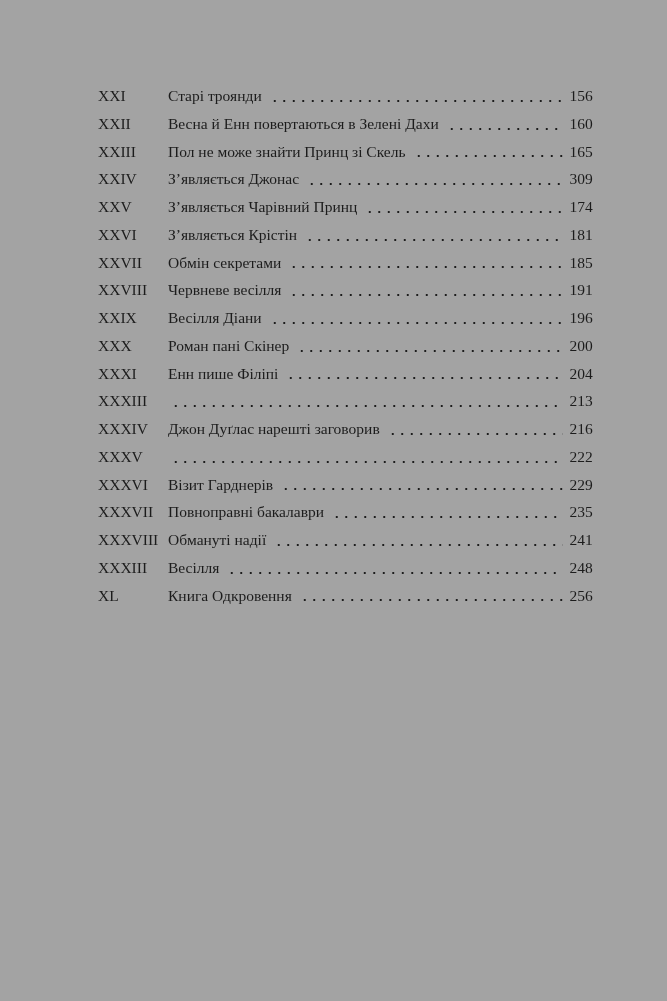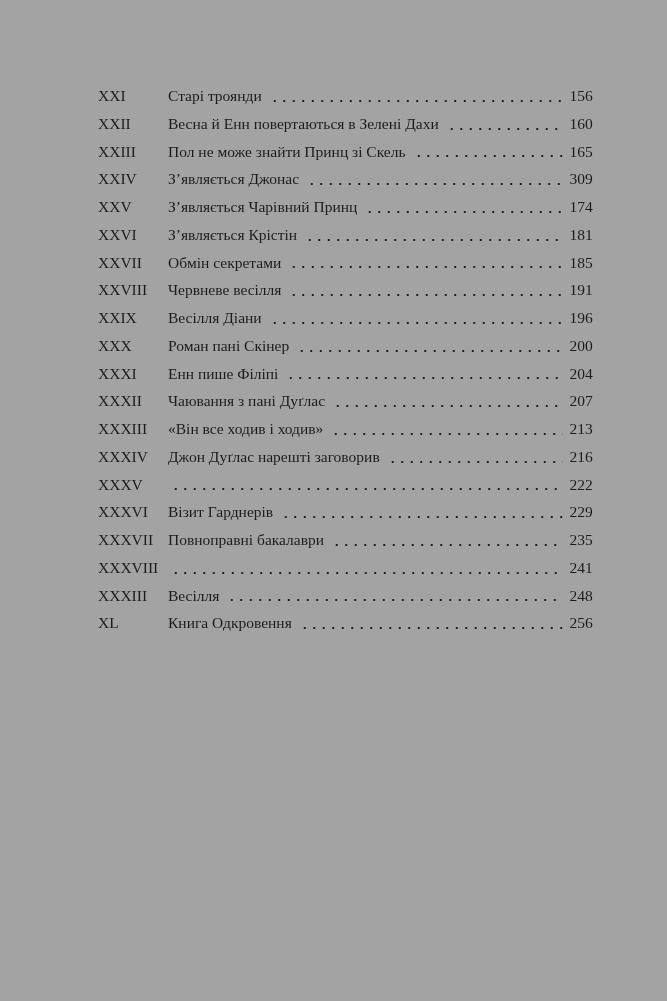--- a/index.html
+++ b/index.html
@@ -128,30 +128,23 @@
       <span class="pagenum">200</span>
     </div>
 
     <div class="toc-row">
       <span class="numeral">XXXI</span>
       <span class="title">Енн пише Філіпі</span>
       <span class="dots"></span>
       <span class="pagenum">204</span>
     </div>
 
-    <div class="toc-row">
-      <span class="numeral">XXXII</span>
-      <span class="title">Чаювання з пані Дуґлас</span>
-      <span class="dots"></span>
-      <span class="pagenum">207</span>
-    </div>
 
     <div class="toc-row">
       <span class="numeral">XXXIII</span>
-      <span class="title">«Він все ходив і ходив»</span>
       <span class="dots"></span>
       <span class="pagenum">213</span>
     </div>
 
     <div class="toc-row">
       <span class="numeral">XXXIV</span>
       <span class="title">Джон Дуґлас нарешті заговорив</span>
       <span class="dots"></span>
       <span class="pagenum">216</span>
     </div>
@@ -171,20 +164,21 @@
 
     <div class="toc-row">
       <span class="numeral">XXXVII</span>
       <span class="title">Повноправні бакалаври</span>
       <span class="dots"></span>
       <span class="pagenum">235</span>
     </div>
 
     <div class="toc-row">
       <span class="numeral">XXXVIII</span>
+      <span class="title">Обмануті надії</span>
       <span class="dots"></span>
       <span class="pagenum">241</span>
     </div>
 
     <div class="toc-row">
       <span class="numeral">XXXIII</span>
       <span class="title">Весілля</span>
       <span class="dots"></span>
       <span class="pagenum">248</span>
     </div>

